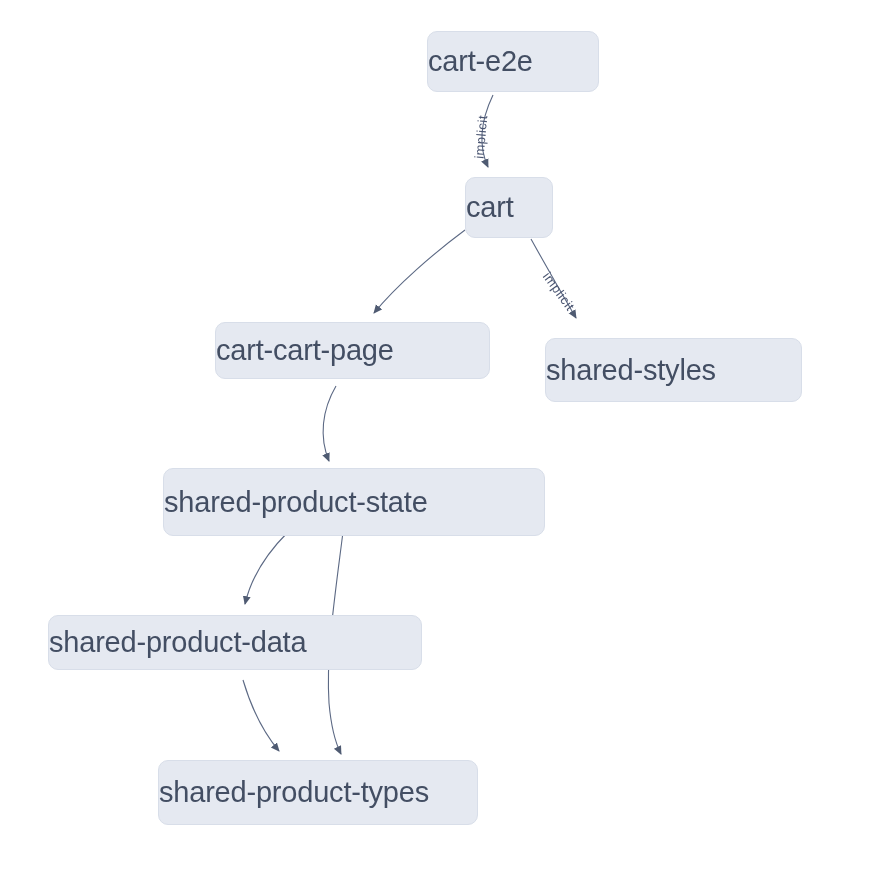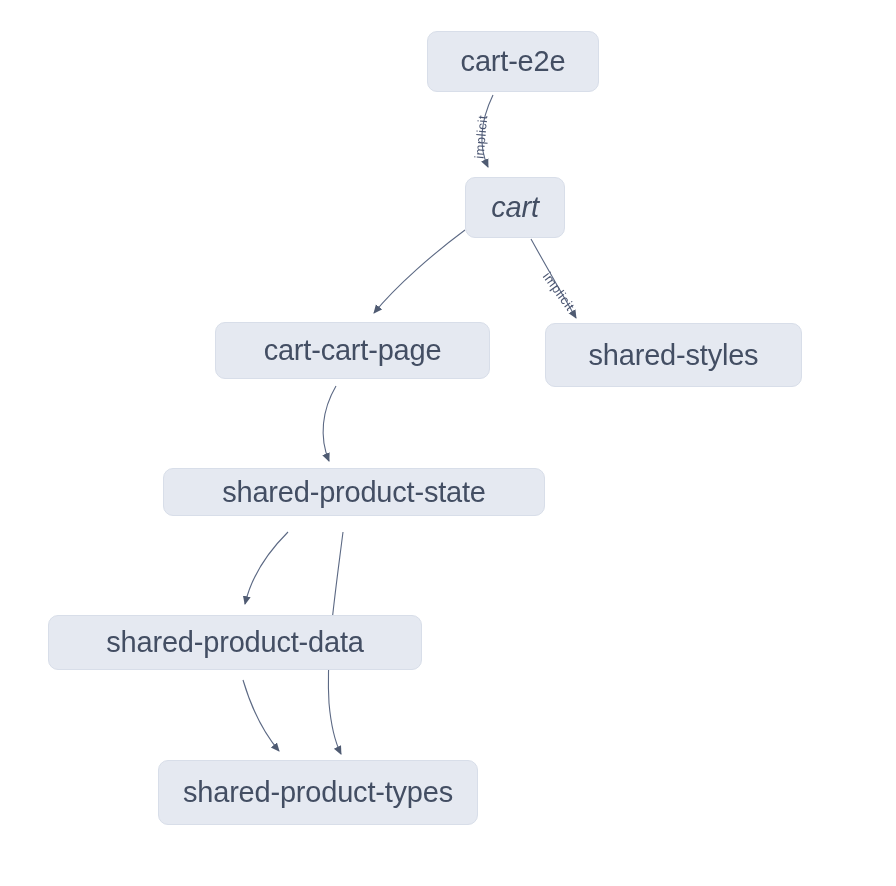--- a/index.html
+++ b/index.html
@@ -41,21 +41,20 @@
     font-family: "Liberation Sans", "DejaVu Sans", sans-serif;
   }
   .node {
     position: absolute;
     box-sizing: border-box;
     background: var(--node-fill);
     border: 1px solid var(--node-border);
     border-radius: 10px;
     display: flex;
     align-items: center;
-    justify-content: center;
     cursor: pointer;
   }
   .node-label {
     font-size: 29px;
     color: var(--node-text);
     letter-spacing: -0.2px;
     white-space: nowrap;
   }
 </style>
 </head>
@@ -79,30 +78,30 @@
       </g>
     <g id="edge-label-group">
         <text class="edge-label" text-anchor="middle" dominant-baseline="middle" transform="translate(482,137) rotate(-85)">implicit</text>
         <text class="edge-label" text-anchor="middle" dominant-baseline="middle" transform="translate(558,292) rotate(54)">implicit</text>
       </g>
   </svg>
   <div id="nodes-layer">
       <div class="node" style="left: 427px; top: 31px; width: 172px; height: 61px;">
         <span class="node-label">cart-e2e</span>
       </div>
-      <div class="node" style="left: 465px; top: 177px; width: 100px; height: 61px; font-style: italic;">
+      <div class="node" style="left: 465px; top: 177px; width: 88px; height: 61px;">
         <span class="node-label">cart</span>
       </div>
       <div class="node" style="left: 215px; top: 322px; width: 275px; height: 57px;">
         <span class="node-label">cart-cart-page</span>
       </div>
-      <div class="node" style="left: 545px; top: 323px; width: 257px; height: 64px;">
+      <div class="node" style="left: 545px; top: 338px; width: 257px; height: 64px;">
         <span class="node-label">shared-styles</span>
       </div>
-      <div class="node" style="left: 163px; top: 468px; width: 382px; height: 48px;">
+      <div class="node" style="left: 163px; top: 468px; width: 382px; height: 68px;">
         <span class="node-label">shared-product-state</span>
       </div>
       <div class="node" style="left: 48px; top: 615px; width: 374px; height: 55px;">
         <span class="node-label">shared-product-data</span>
       </div>
       <div class="node" style="left: 158px; top: 760px; width: 320px; height: 65px;">
         <span class="node-label">shared-product-types</span>
       </div>
     </div>
 </div>

